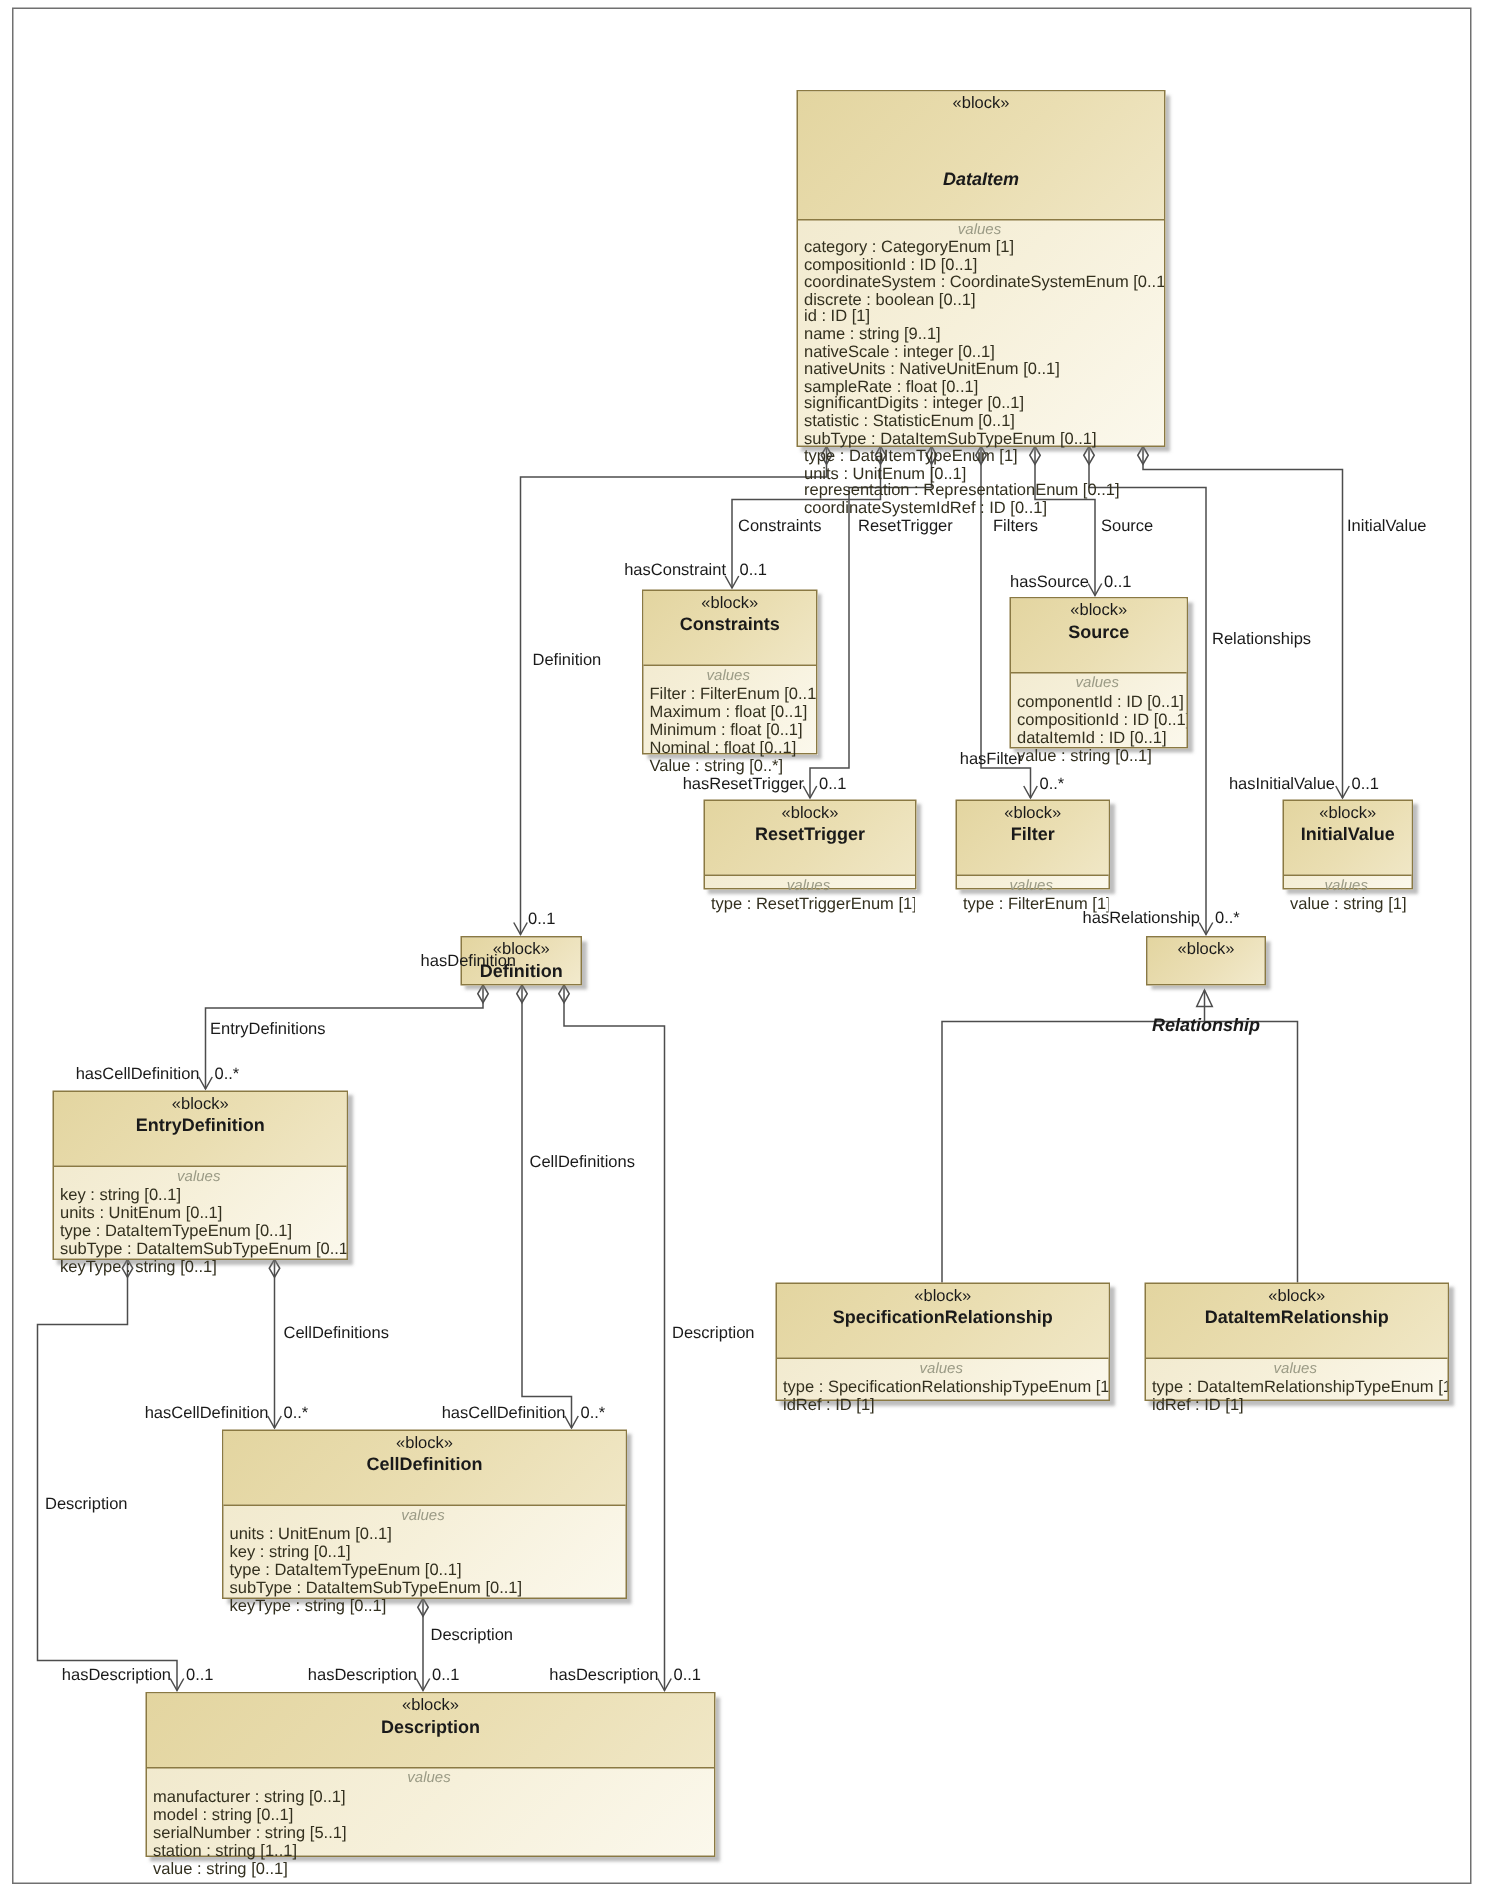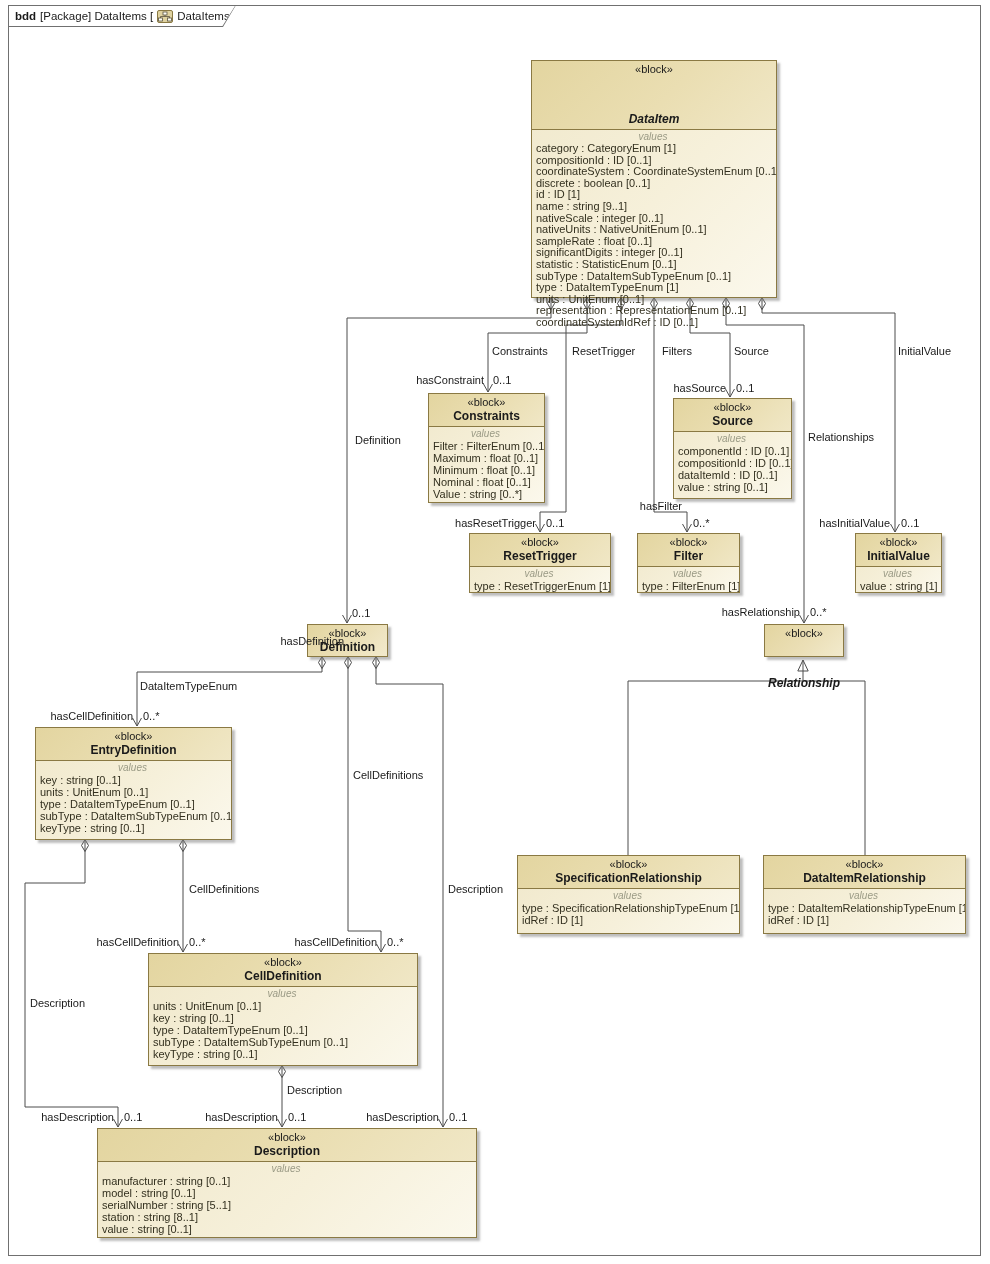--- a/index.html
+++ b/index.html
@@ -16,21 +16,21 @@
                clip-path:polygon(0 0,100% 0,calc(100% - 12.5px) 100%,0 100%);
                display:flex; align-items:center; padding-left:6px; box-sizing:border-box;
                font-size:11.5px; color:#1a1a1a; white-space:nowrap; }
   .tab-inner .kind { font-weight:bold; margin-right:4px; }
   .tab-inner .ttl { margin-right:4px; }
   .tab-inner .dicon { margin-right:4px; display:inline-flex; }
   
   .block { position:absolute; border:1px solid #8a7943; box-sizing:border-box;
            background:linear-gradient(135deg,#f0e8cb 0%,#f6f0da 55%,#fbf8ec 100%);
            box-shadow:3px 3px 2px rgba(125,125,125,0.5); }
-  .bhead { border-bottom:1px solid #8a7943; text-align:center; padding:2px 3px 3px;
+  .bhead { border-bottom:1px solid #8a7943; text-align:center; padding:2px 3px 20px;
            background:linear-gradient(135deg,#e3d5a0 0%,#eadeb2 55%,#f0e7c6 100%); }
   .block.header-only { background:linear-gradient(135deg,#e3d5a0 0%,#ebdfb6 55%,#f2eacd 100%); }
   .block.header-only .bhead { border-bottom:none; background:none; }
   .stereo { font-size:11px; line-height:12px; color:#1a1a1a; }
   .bname  { font-size:12px; line-height:14px; font-weight:bold; color:#1a1a1a; margin-top:1px; white-space:nowrap; }
   .bname.abstract { font-style:italic;margin-top:37px; }
   .bbody { padding:1px 6px 0 4px; overflow:hidden; }
   .values-label { text-align:center; font-size:10px; line-height:12px; font-style:italic; color:#9a9a85; }
   .attr { font-size:11px; line-height:12.1px; color:#33301f; white-space:nowrap; }
   .attrs.tight .attr { line-height:11.6px; }
@@ -42,37 +42,20 @@
   svg.edges { position:absolute; left:0; top:0; pointer-events:none; }
   svg.edges path { stroke:#4d4d4d; stroke-width:1; fill:none; }
 </style>
 </head>
 <body>
 
 <div class="canvas">
 
   <div class="frame"></div>
 
-  <div class="tab-outer">
-    <div class="tab-inner">
-      <span class="kind">bdd</span>
-      <span class="ttl">[Package] DataItems [</span>
-      <span class="dicon">
-        <svg width="16" height="13" viewBox="0 0 16 13">
-          <rect x="0.5" y="0.5" width="15" height="12" rx="1.5" fill="#dfd2a0" stroke="#8a7943"></rect>
-          <rect x="6" y="2" width="4" height="3" fill="#fdfdf5" stroke="#5a5340" stroke-width="0.8"></rect>
-          <path d="M8,5 L8,6.5 M3.5,8 L3.5,6.5 L12.5,6.5 L12.5,8" stroke="#5a5340" stroke-width="0.8" fill="none"></path>
-          <rect x="1.5" y="8" width="4" height="3" fill="#fdfdf5" stroke="#5a5340" stroke-width="0.8"></rect>
-          <rect x="10.5" y="8" width="4" height="3" fill="#fdfdf5" stroke="#5a5340" stroke-width="0.8"></rect>
-        </svg>
-      </span>
-      <span class="dname">DataItems</span>
-      <span class="ttl" style="margin-left:4px">]</span>
-    </div>
-  </div>
 
   <svg class="edges" width="990" height="1264">
     <defs>
       <marker id="mDiamond" markerWidth="14" markerHeight="10" refX="0.5" refY="4.5" orient="auto" markerUnits="userSpaceOnUse">
         <path d="M0,4.5 L6,1 L12,4.5 L6,8 Z" fill="#3e3b2c" stroke="#3e3b2c"></path>
       </marker>
       <marker id="mOpenArrow" markerWidth="14" markerHeight="13" refX="11" refY="6" orient="auto" markerUnits="userSpaceOnUse">
         <path d="M3,1.5 L11,6 L3,10.5" fill="none" stroke="#4d4d4d" stroke-width="1.1"></path>
       </marker>
       <marker id="mTriangle" markerWidth="15" markerHeight="15" refX="12" refY="7" orient="auto" markerUnits="userSpaceOnUse">
@@ -253,21 +236,21 @@
     <div class="bhead">
       <div class="stereo">«block»</div>
       <div class="bname">Description</div>
     </div>
     <div class="bbody">
       <div class="values-label">values</div>
       <div class="attrs">
           <div class="attr">manufacturer : string [0..1]</div>
           <div class="attr">model : string [0..1]</div>
           <div class="attr">serialNumber : string [5..1]</div>
-          <div class="attr">station : string [8..1]</div>
+          <div class="attr">station : string [1..1]</div>
           <div class="attr">value : string [0..1]</div>
         </div>
     </div>
   </div>
 
   <div class="block" style="left:517px;top:855px;width:223px;height:79px">
     <div class="bhead">
       <div class="stereo">«block»</div>
       <div class="bname">SpecificationRelationship</div>
     </div>
@@ -292,23 +275,23 @@
           <div class="attr">idRef : ID [1]</div>
         </div>
     </div>
   </div>
 
   <div class="elabel" style="left:355px;top:434px">Definition</div>
   <div class="elabel" style="left:492px;top:345px">Constraints</div>
   <div class="elabel" style="left:572px;top:345px">ResetTrigger</div>
   <div class="elabel" style="left:662px;top:345px">Filters</div>
   <div class="elabel" style="left:734px;top:345px">Source</div>
-  <div class="elabel" style="left:808px;top:431px">Relationships</div>
+  <div class="elabel" style="left:808px;top:420px">Relationships</div>
   <div class="elabel" style="left:898px;top:345px">InitialValue</div>
-  <div class="elabel" style="left:140px;top:680px">DataItemTypeEnum</div>
+  <div class="elabel" style="left:140px;top:680px">EntryDefinitions</div>
   <div class="elabel" style="left:353px;top:769px">CellDefinitions</div>
   <div class="elabel" style="left:189px;top:883px">CellDefinitions</div>
   <div class="elabel" style="left:448px;top:883px">Description</div>
   <div class="elabel" style="left:30px;top:997px">Description</div>
   <div class="elabel" style="left:287px;top:1084px">Description</div>
 
   <div class="elabel r" style="left:244px;top:635px;width:100px">hasDefinition</div>
   <div class="elabel r" style="left:384px;top:374px;width:100px">hasConstraint</div>
   <div class="elabel r" style="left:426px;top:517px;width:110px">hasResetTrigger</div>
   <div class="elabel r" style="left:592px;top:500px;width:90px">hasFilter</div>

